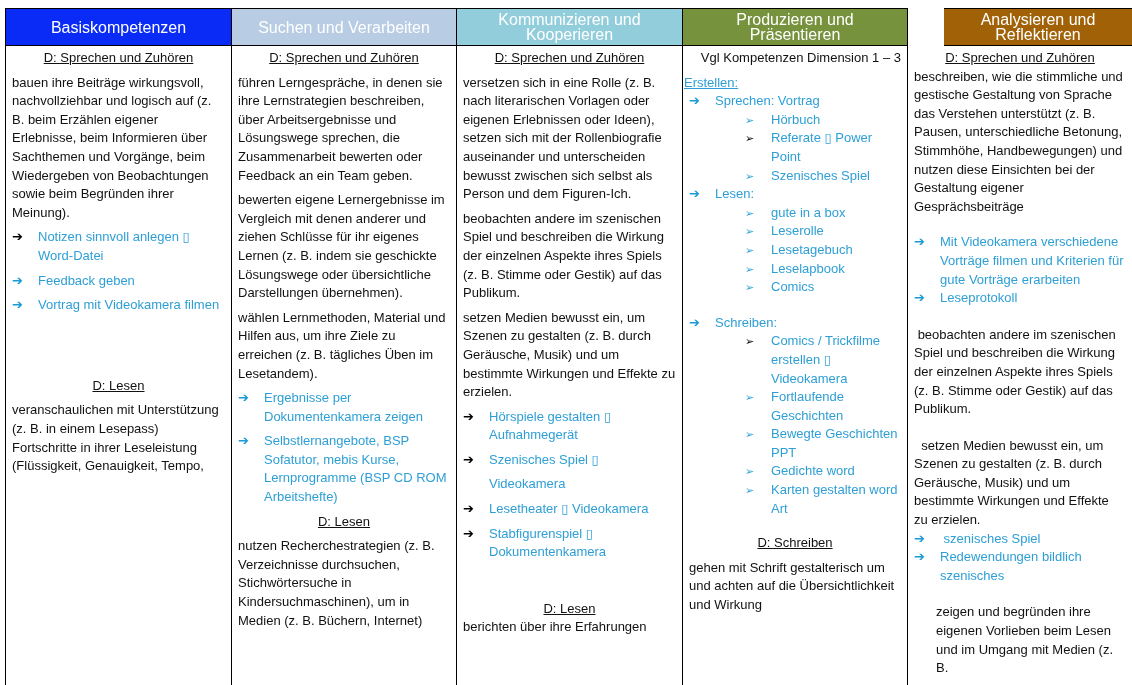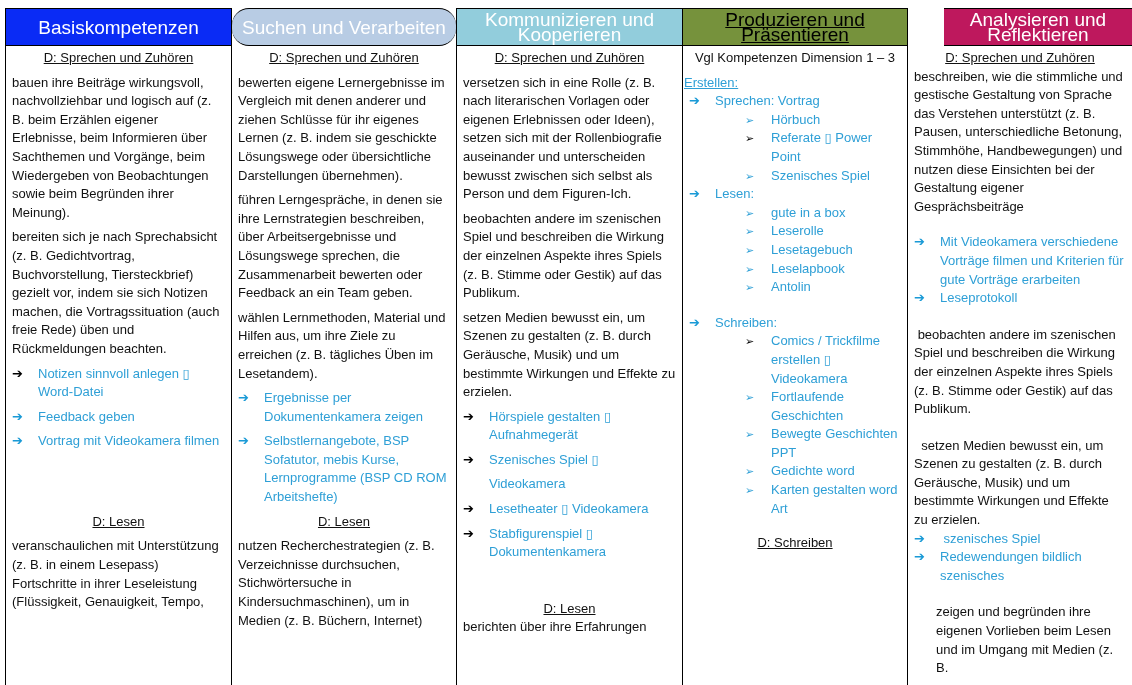--- a/index.html
+++ b/index.html
@@ -2,71 +2,70 @@
 <html><head>
 <meta charset="utf-8">
 <style>
   html, body { margin: 0; padding: 0; background: #ffffff; }
   body { width: 1132px; height: 685px; overflow: hidden; position: relative;
          font-family: "Liberation Sans", "DejaVu Sans", sans-serif; color: #111; }
   .grid { position: absolute; left: 5px; top: 8px; width: 1127px; height: 677px; border-left: 1px solid #000; }
   .col { position: absolute; top: 0; height: 677px; border-right: 1px solid #000; box-sizing: border-box; overflow: hidden; }
   .hdr { height: 38px; border-top: 1px solid #000; border-bottom: 1px solid #000; box-sizing: border-box;
          display: flex; align-items: center; justify-content: center; text-align: center;
-         font-size: 19px; line-height: 15px; padding: 0 6px; }
+         font-size: 16px; line-height: 15px; padding: 0 6px; }
   .body { padding: 3px 6px 0 6px; font-size: 13px; line-height: 18.6px; }
   .subhead { text-decoration: underline; text-align: center; margin-bottom: 6px; }
   .subhead.left { text-align: center; }
   p { margin: 0 0 6px 0; }
   .item { display: flex; margin: 0 0 6px 0; color: #2e9fd6; }
   .item.tight { margin-bottom: 0; }
   .arrow { width: 26px; flex: 0 0 26px; font-weight: bold; }
   .arrow.black { color: #000; }
   .arrow.blue { color: #1a9ad6; }
   .sub { display: flex; padding-left: 56px; color: #2e9fd6; }
   .tri { width: 26px; flex: 0 0 26px; font-size: 11px; color: #2e9fd6; }
   .tri.black { color: #000; }
-  .center { text-align: center; }
+  .center { text-align: right; }
   .blueu { color: #2e9fd6; text-decoration: underline; }
 </style>
 </head>
 <body>
 
 <div class="grid">
 
   <div class="col" style="left:0; width:226px;">
     <div class="hdr" style="background:#0a2bf5;color:#fff;">Basiskompetenzen</div>
     <div class="body">
       <div class="subhead">D: Sprechen und Zuhören</div>
       <p>bauen ihre Beiträge wirkungsvoll, nachvollziehbar und logisch auf (z. B. beim Erzählen eigener Erlebnisse, beim Informieren über Sachthemen und Vorgänge, beim Wiedergeben von Beobachtungen sowie beim Begründen ihrer Meinung).</p>
-      <p>bereiten sich je nach Sprechabsicht (z. B. Gedichtvortrag, Buchvorstellung, Tiersteckbrief) gezielt vor, indem sie sich Notizen machen, die Vortragssituation (auch freie Rede) üben und Rückmeldungen beachten.</p>
       <div class="item">
           <span class="arrow black">➔</span>
           <span>Notizen sinnvoll anlegen ▯ Word-Datei</span>
         </div>
       <div class="item">
           <span class="arrow blue">➔</span>
           <span>Feedback geben</span>
         </div>
       <div class="item">
           <span class="arrow blue">➔</span>
           <span>Vortrag mit Videokamera filmen</span>
         </div>
       <div style="height:56px;"></div>
       <div class="subhead left">D: Lesen</div>
       <p>veranschaulichen mit Unterstützung (z. B. in einem Lesepass) Fortschritte in ihrer Leseleistung (Flüssigkeit, Genauigkeit, Tempo,</p>
     </div>
   </div>
 
   <div class="col" style="left:226px; width:225px;">
-    <div class="hdr" style="background:#b8cce4;color:#fff;border-radius:17px;">Suchen und Verarbeiten</div>
+    <div class="hdr" style="background:#b8cce4;color:#fff;">Suchen und Verarbeiten</div>
     <div class="body">
       <div class="subhead">D: Sprechen und Zuhören</div>
+      <p>führen Lerngespräche, in denen sie ihre Lernstrategien beschreiben, über Arbeitsergebnisse und Lösungswege sprechen, die Zusammenarbeit bewerten oder Feedback an ein Team geben.</p>
       <p>bewerten eigene Lernergebnisse im Vergleich mit denen anderer und ziehen Schlüsse für ihr eigenes Lernen (z. B. indem sie geschickte Lösungswege oder übersichtliche Darstellungen übernehmen).</p>
-      <p>führen Lerngespräche, in denen sie ihre Lernstrategien beschreiben, über Arbeitsergebnisse und Lösungswege sprechen, die Zusammenarbeit bewerten oder Feedback an ein Team geben.</p>
       <p>wählen Lernmethoden, Material und Hilfen aus, um ihre Ziele zu erreichen (z. B. tägliches Üben im Lesetandem).</p>
       <div class="item">
           <span class="arrow blue">➔</span>
           <span>Ergebnisse per Dokumentenkamera zeigen</span>
         </div>
       <div class="item">
           <span class="arrow blue">➔</span>
           <span>Selbstlernangebote, BSP Sofatutor, mebis Kurse, Lernprogramme (BSP CD ROM Arbeitshefte)</span>
         </div>
       <div class="subhead left" style="margin-top:6px;">D: Lesen</div>
@@ -100,21 +99,21 @@
           <span class="arrow black">➔</span>
           <span>Stabfigurenspiel ▯ Dokumentenkamera</span>
         </div>
       <div style="height:32px;"></div>
       <div class="subhead left" style="margin-bottom:0;">D: Lesen</div>
       <p> berichten über ihre Erfahrungen</p>
     </div>
   </div>
 
   <div class="col" style="left:677px; width:225px;">
-    <div class="hdr" style="background:#76923c;color:#000000;text-decoration:underline;">Produzieren und Präsentieren</div>
+    <div class="hdr" style="background:#76923c;color:#ffffff;">Produzieren und Präsentieren</div>
     <div class="body">
       <p class="center">Vgl Kompetenzen Dimension 1 – 3</p>
       <div class="blueu" style="margin-left:-5px;">Erstellen:</div>
 
       <div class="item tight">
           <span class="arrow blue">➔</span>
           <span>Sprechen: Vortrag</span>
         </div>
       <div class="sub">
           <span class="tri">➢</span>
@@ -144,21 +143,21 @@
       <div class="sub">
           <span class="tri">➢</span>
           <span>Lesetagebuch</span>
         </div>
       <div class="sub">
           <span class="tri">➢</span>
           <span>Leselapbook</span>
         </div>
       <div class="sub">
           <span class="tri">➢</span>
-          <span>Antolin</span>
+          <span>Comics</span>
         </div>
 
       <div class="item tight" style="margin-top:17px;">
           <span class="arrow blue">➔</span>
           <span>Schreiben:</span>
         </div>
       <div class="sub">
           <span class="tri black">➢</span>
           <span>Comics / Trickfilme erstellen ▯ Videokamera</span>
         </div>
@@ -173,25 +172,26 @@
       <div class="sub">
           <span class="tri">➢</span>
           <span>Gedichte word</span>
         </div>
       <div class="sub">
           <span class="tri">➢</span>
           <span>Karten gestalten word Art</span>
         </div>
 
       <div class="subhead left" style="margin-top:16px;">D: Schreiben</div>
+      <p>gehen mit Schrift gestalterisch um und achten auf die Übersichtlichkeit und Wirkung</p>
     </div>
   </div>
 
   <div class="col" style="left:902px; width:225px;">
-    <div class="hdr" style="background:#be185d;color:#fff;margin-left:36px;">Analysieren und Reflektieren</div>
+    <div class="hdr" style="background:#a16207;color:#fff;margin-left:36px;">Analysieren und Reflektieren</div>
     <div class="body">
       <div class="subhead" style="margin-bottom:0;">D: Sprechen und Zuhören</div>
       <p style="margin-bottom:17px;">beschreiben, wie die stimmliche und gestische Gestaltung von Sprache das Verstehen unterstützt (z. B. Pausen, unterschiedliche Betonung, Stimmhöhe, Handbewegungen) und nutzen diese Einsichten bei der Gestaltung eigener Gesprächsbeiträge</p>
       <div class="item tight">
           <span class="arrow blue">➔</span>
           <span>Mit Videokamera verschiedene Vorträge filmen und Kriterien für gute Vorträge erarbeiten</span>
         </div>
       <div class="item tight">
           <span class="arrow blue">➔</span>
           <span>Leseprotokoll</span>

